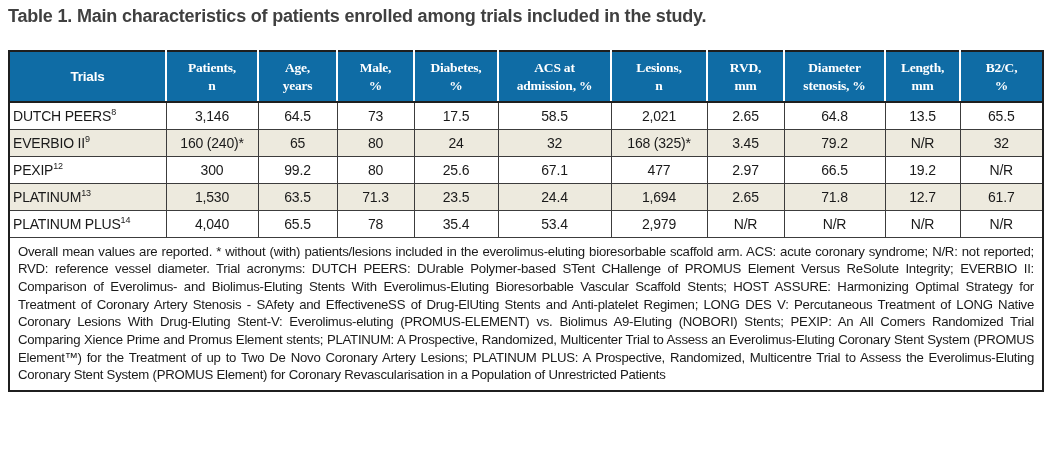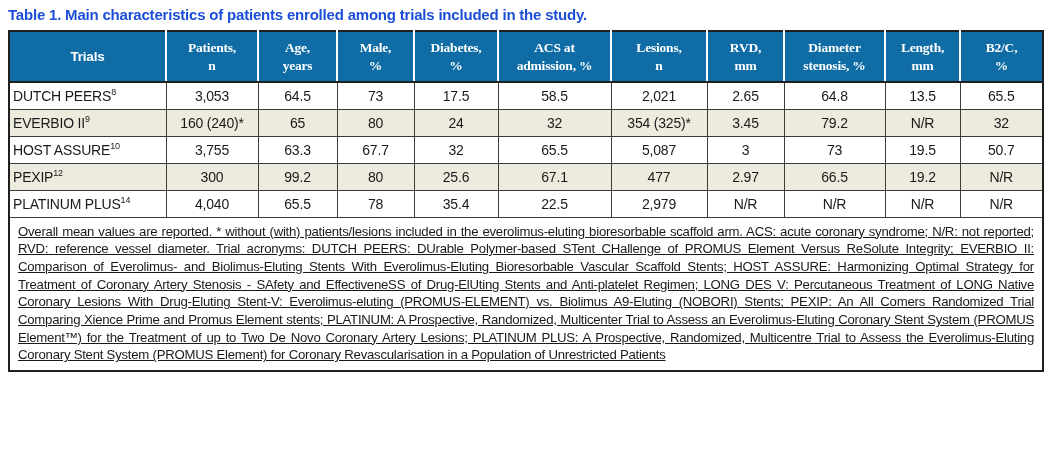--- a/index.html
+++ b/index.html
@@ -11,23 +11,23 @@
   }
   *{box-sizing:border-box;}
   html,body{margin:0;padding:0;background:#ffffff;}
   body{
     width:1049px;height:471px;overflow:hidden;
     font-family:"Liberation Sans","DejaVu Sans",sans-serif;
     color:var(--text);
   }
   .page{padding:4px 7px 0 8px;}
   .title{
-    font-size:15px;font-weight:bold;color:#1d4ed8;
+    font-size:18px;font-weight:bold;color:#404040;
     letter-spacing:-0.2px;
-    margin:2px 0 7px 0;
+    margin:2px 0 23px 0;
   }
   table{
     border-collapse:collapse;
     width:1034px;
     table-layout:fixed;
     border:2px solid var(--outer);
   }
   thead th{
     background:var(--header-bg);
     color:#ffffff;
@@ -58,21 +58,20 @@
   tfoot td{
     background:#ffffff;
     border-top:1px solid var(--grid);
     font-size:13.2px;
     line-height:1.34;
     letter-spacing:-0.25px;
     text-align:justify;
     padding:5px 8px 6px 8px;
     vertical-align:top;
     height:145px;
-    text-decoration:underline;
   }
 </style>
 </head>
 <body>
 
 <div class="page">
   <div class="title">Table 1. Main characteristics of patients enrolled among trials included in the study.</div>
   <table>
     <colgroup>
       <col style="width:157px">
@@ -108,77 +107,77 @@
 stenosis, %</th>
           <th>Length,
 mm</th>
           <th>B2/C,
 %</th>
         </tr>
     </thead>
     <tbody id="body-rows">
         <tr>
           <td class="trial"><span>DUTCH PEERS</span><sup>8</sup></td>
-          <td>3,053</td>
+          <td>3,146</td>
           <td>64.5</td>
           <td>73</td>
           <td>17.5</td>
           <td>58.5</td>
           <td>2,021</td>
           <td>2.65</td>
           <td>64.8</td>
           <td>13.5</td>
           <td>65.5</td>
         </tr>
         <tr>
           <td class="trial"><span>EVERBIO II</span><sup>9</sup></td>
           <td>160 (240)*</td>
           <td>65</td>
           <td>80</td>
           <td>24</td>
           <td>32</td>
-          <td>354 (325)*</td>
+          <td>168 (325)*</td>
           <td>3.45</td>
           <td>79.2</td>
           <td>N/R</td>
           <td>32</td>
-        </tr>
-        <tr>
-          <td class="trial"><span>HOST ASSURE</span><sup>10</sup></td>
-          <td>3,755</td>
-          <td>63.3</td>
-          <td>67.7</td>
-          <td>32</td>
-          <td>65.5</td>
-          <td>5,087</td>
-          <td>3</td>
-          <td>73</td>
-          <td>19.5</td>
-          <td>50.7</td>
         </tr>
         <tr>
           <td class="trial"><span>PEXIP</span><sup>12</sup></td>
           <td>300</td>
           <td>99.2</td>
           <td>80</td>
           <td>25.6</td>
           <td>67.1</td>
           <td>477</td>
           <td>2.97</td>
           <td>66.5</td>
           <td>19.2</td>
           <td>N/R</td>
         </tr>
         <tr>
+          <td class="trial"><span>PLATINUM</span><sup>13</sup></td>
+          <td>1,530</td>
+          <td>63.5</td>
+          <td>71.3</td>
+          <td>23.5</td>
+          <td>24.4</td>
+          <td>1,694</td>
+          <td>2.65</td>
+          <td>71.8</td>
+          <td>12.7</td>
+          <td>61.7</td>
+        </tr>
+        <tr>
           <td class="trial"><span>PLATINUM PLUS</span><sup>14</sup></td>
           <td>4,040</td>
           <td>65.5</td>
           <td>78</td>
           <td>35.4</td>
-          <td>22.5</td>
+          <td>53.4</td>
           <td>2,979</td>
           <td>N/R</td>
           <td>N/R</td>
           <td>N/R</td>
           <td>N/R</td>
         </tr>
       </tbody>
     <tfoot>
       <tr>
         <td colspan="11">Overall mean values are reported. * without (with) patients/lesions included in the everolimus-eluting bioresorbable scaffold arm. ACS: acute coronary syndrome; N/R: not reported; RVD: reference vessel diameter. Trial acronyms: DUTCH PEERS: DUrable Polymer-based STent CHallenge of PROMUS Element Versus ReSolute Integrity; EVERBIO II: Comparison of Everolimus- and Biolimus-Eluting Stents With Everolimus-Eluting Bioresorbable Vascular Scaffold Stents; HOST ASSURE: Harmonizing Optimal Strategy for Treatment of Coronary Artery Stenosis - SAfety and EffectiveneSS of Drug-ElUting Stents and Anti-platelet Regimen; LONG DES V: Percutaneous Treatment of LONG Native Coronary Lesions With Drug-Eluting Stent-V: Everolimus-eluting (PROMUS-ELEMENT) vs. Biolimus A9-Eluting (NOBORI) Stents; PEXIP: An All Comers Randomized Trial Comparing Xience Prime and Promus Element stents; PLATINUM: A Prospective, Randomized, Multicenter Trial to Assess an Everolimus-Eluting Coronary Stent System (PROMUS Element™) for the Treatment of up to Two De Novo Coronary Artery Lesions; PLATINUM PLUS: A Prospective, Randomized, Multicentre Trial to Assess the Everolimus-Eluting Coronary Stent System (PROMUS Element) for Coronary Revascularisation in a Population of Unrestricted Patients</td>

